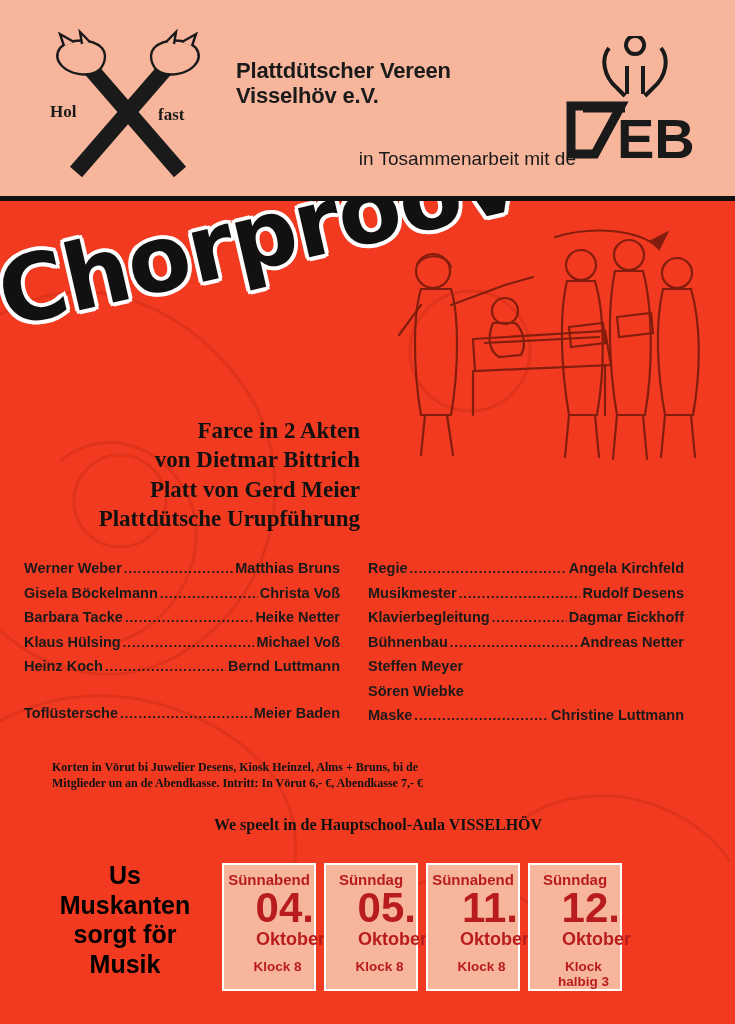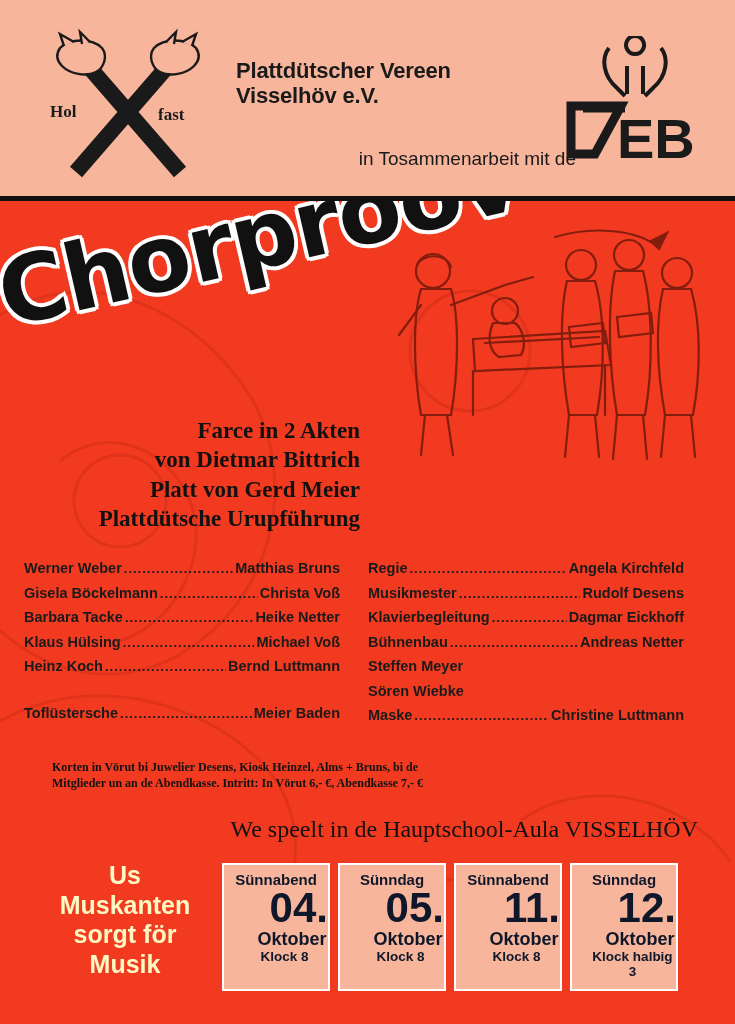--- a/index.html
+++ b/index.html
@@ -165,51 +165,51 @@
     color: #111111;
     font-weight: bold;
     font-size: 12px;
     line-height: 1.35;
     font-family: "Liberation Serif", serif;
   }
   .venue {
     position: absolute;
     left: 58px; top: 615px;
     width: 640px;
-    text-align: right;
+    text-align: center;
     color: #111111;
-    font-weight: normal;
-    font-size: 24px;
+    font-weight: bold;
+    font-size: 16px;
     font-family: "Liberation Serif", serif;
   }
   
   .musik {
     position: absolute;
     left: 30px; top: 660px;
     width: 190px;
     text-align: center;
-    color: #fef9c3;
+    color: #000000;
     font-weight: bold;
     font-size: 25px;
     line-height: 1.18;
     font-family: "Liberation Sans", sans-serif;
   }
   .dates {
     position: absolute;
     left: 222px; top: 662px;
     width: 486px;
     display: flex;
     gap: 8px;
   }
   .date-box {
-    width: 108px;
+    width: 94px;
     height: 128px;
     border: 2px solid #ffffff;
     background: #f7b59b;
-    color: #0f172a;
+    color: #b91c1c;
     text-align: center;
     box-sizing: border-box;
     padding-top: 6px;
     font-family: "Liberation Sans", sans-serif;
   }
   .date-weekday {
     font-size: 15px;
     font-weight: bold;
   }
   .date-day {
@@ -221,21 +221,21 @@
   }
   .date-month {
     font-size: 18px;
     font-weight: bold;
     line-height: 1.05;
     padding-left: 32px;
   }
   .date-time {
     font-size: 13.5px;
     font-weight: bold;
-    margin-top: 0;
+    margin-top: 10px;
     padding-left: 17px;
   }
 </style>
 </head>
 <body>
 
 <div class="poster">
 
   <div class="header">
 

